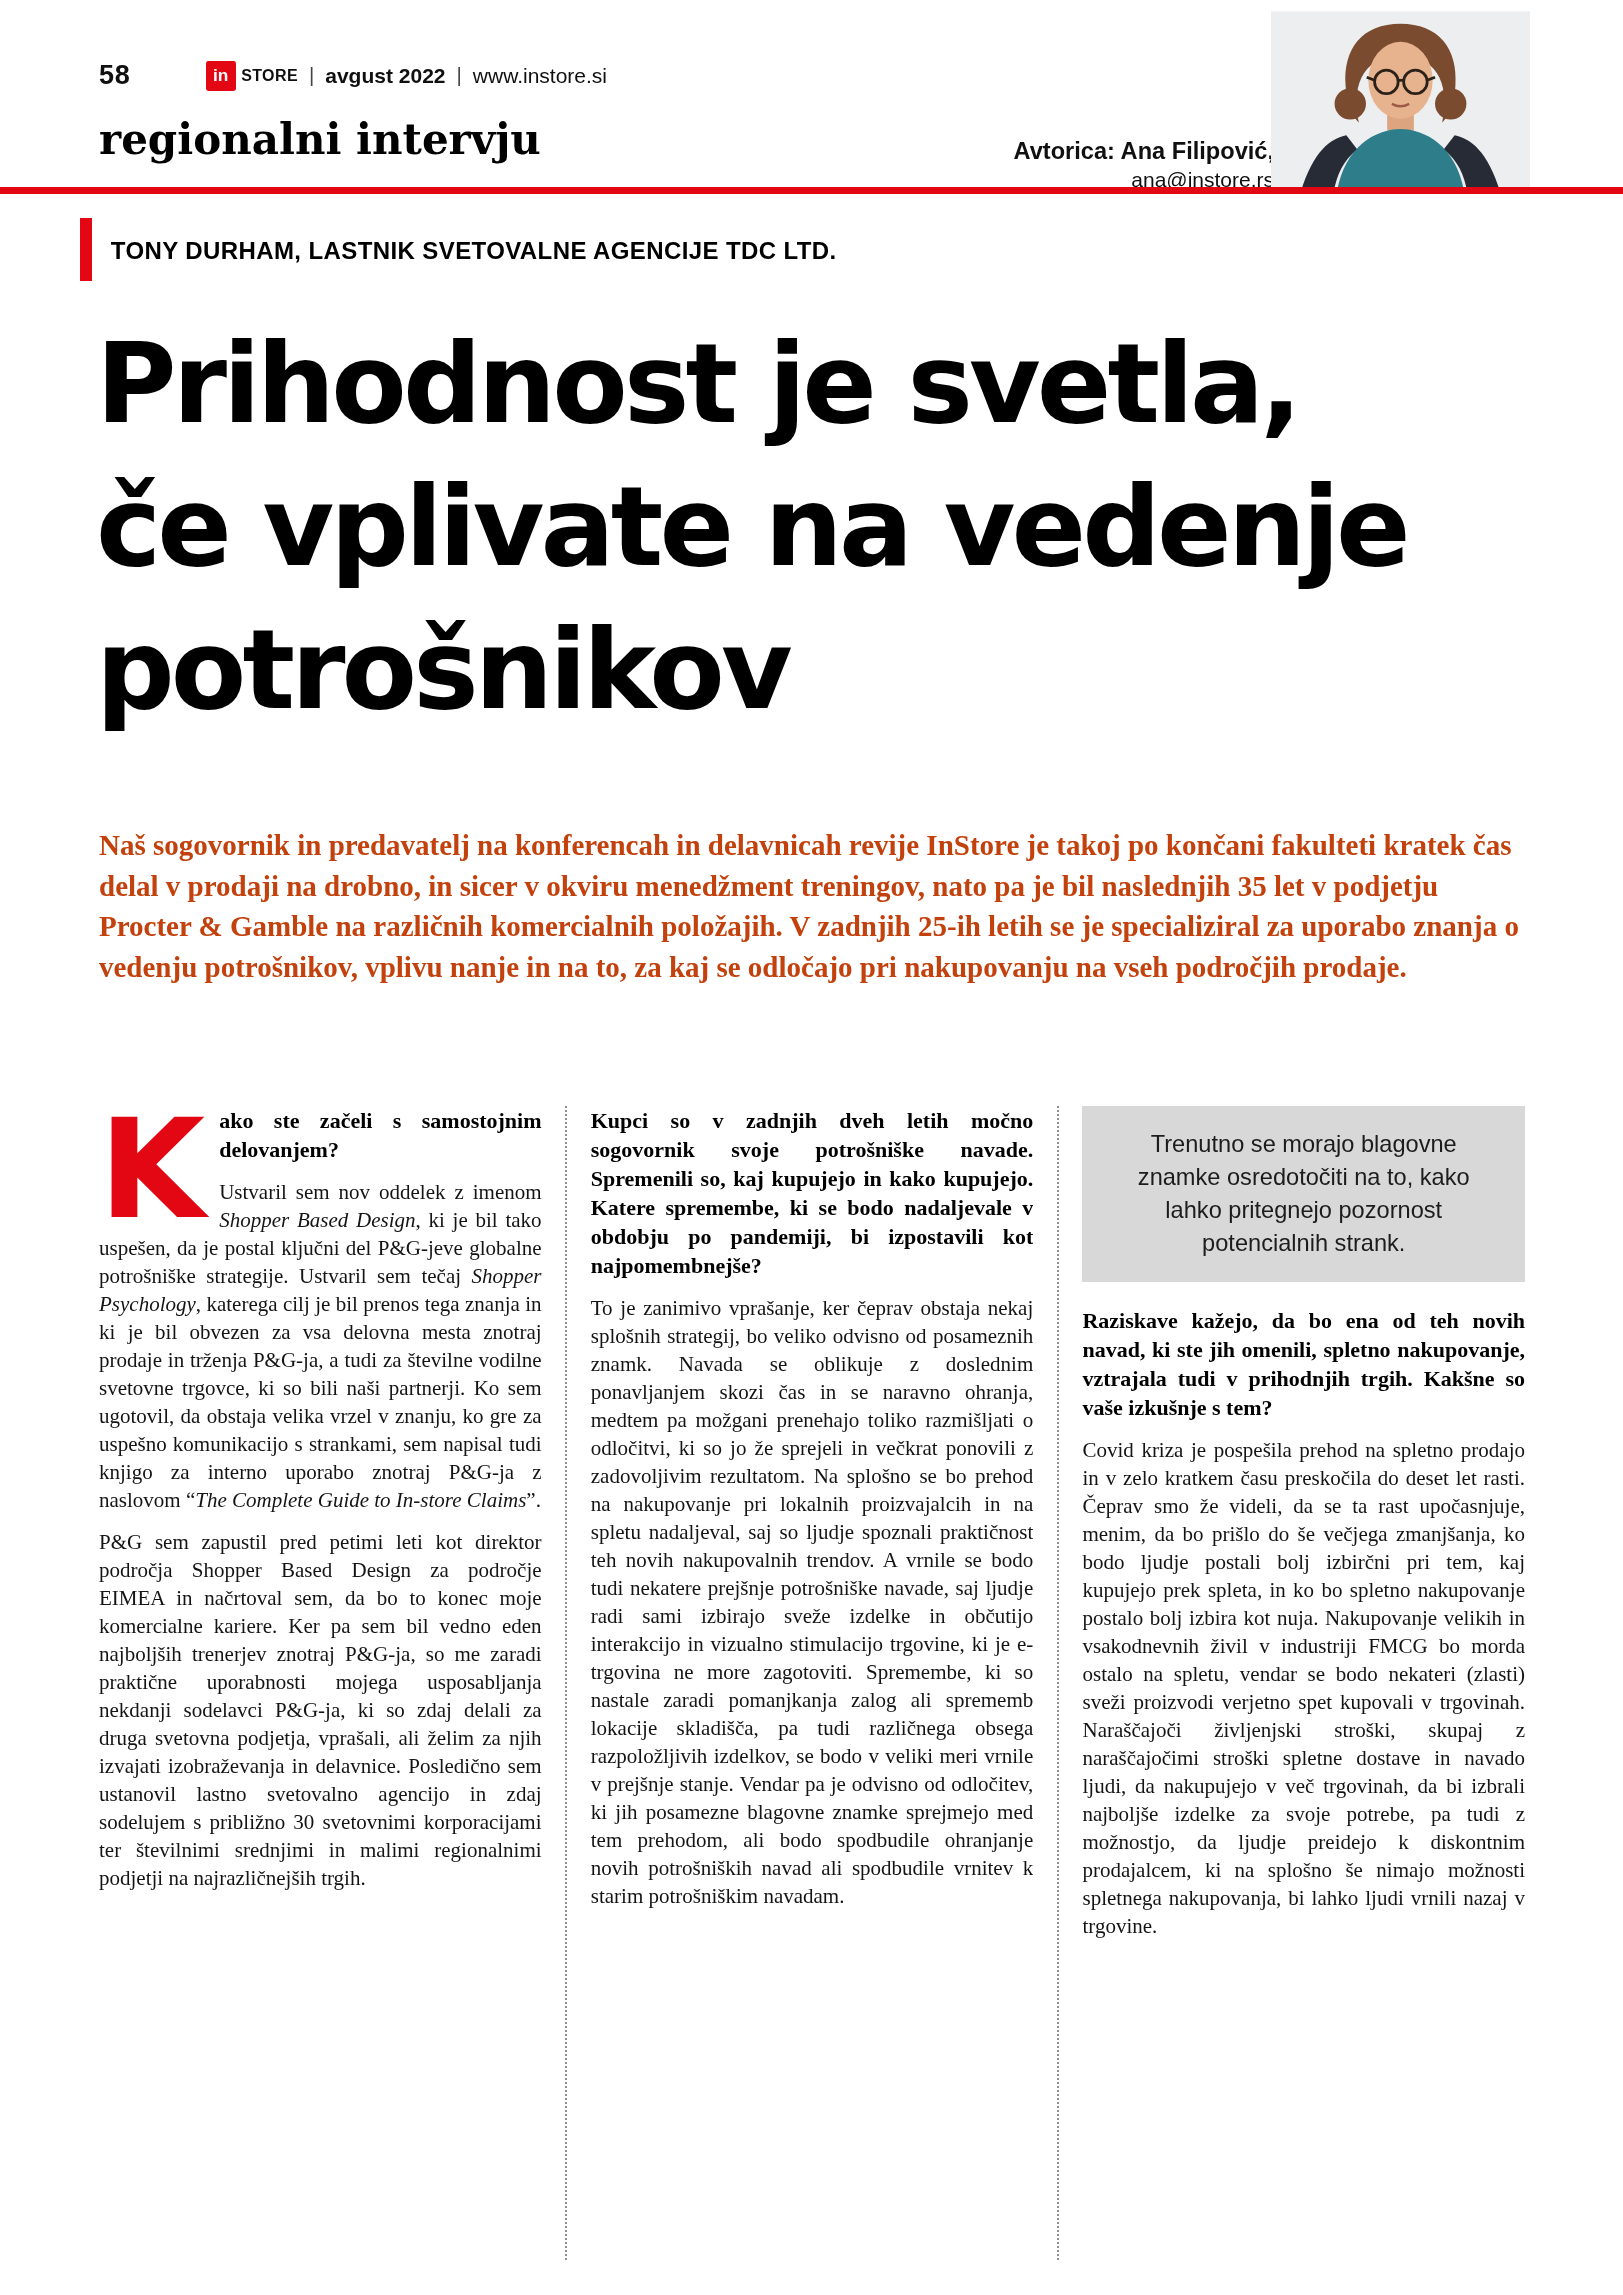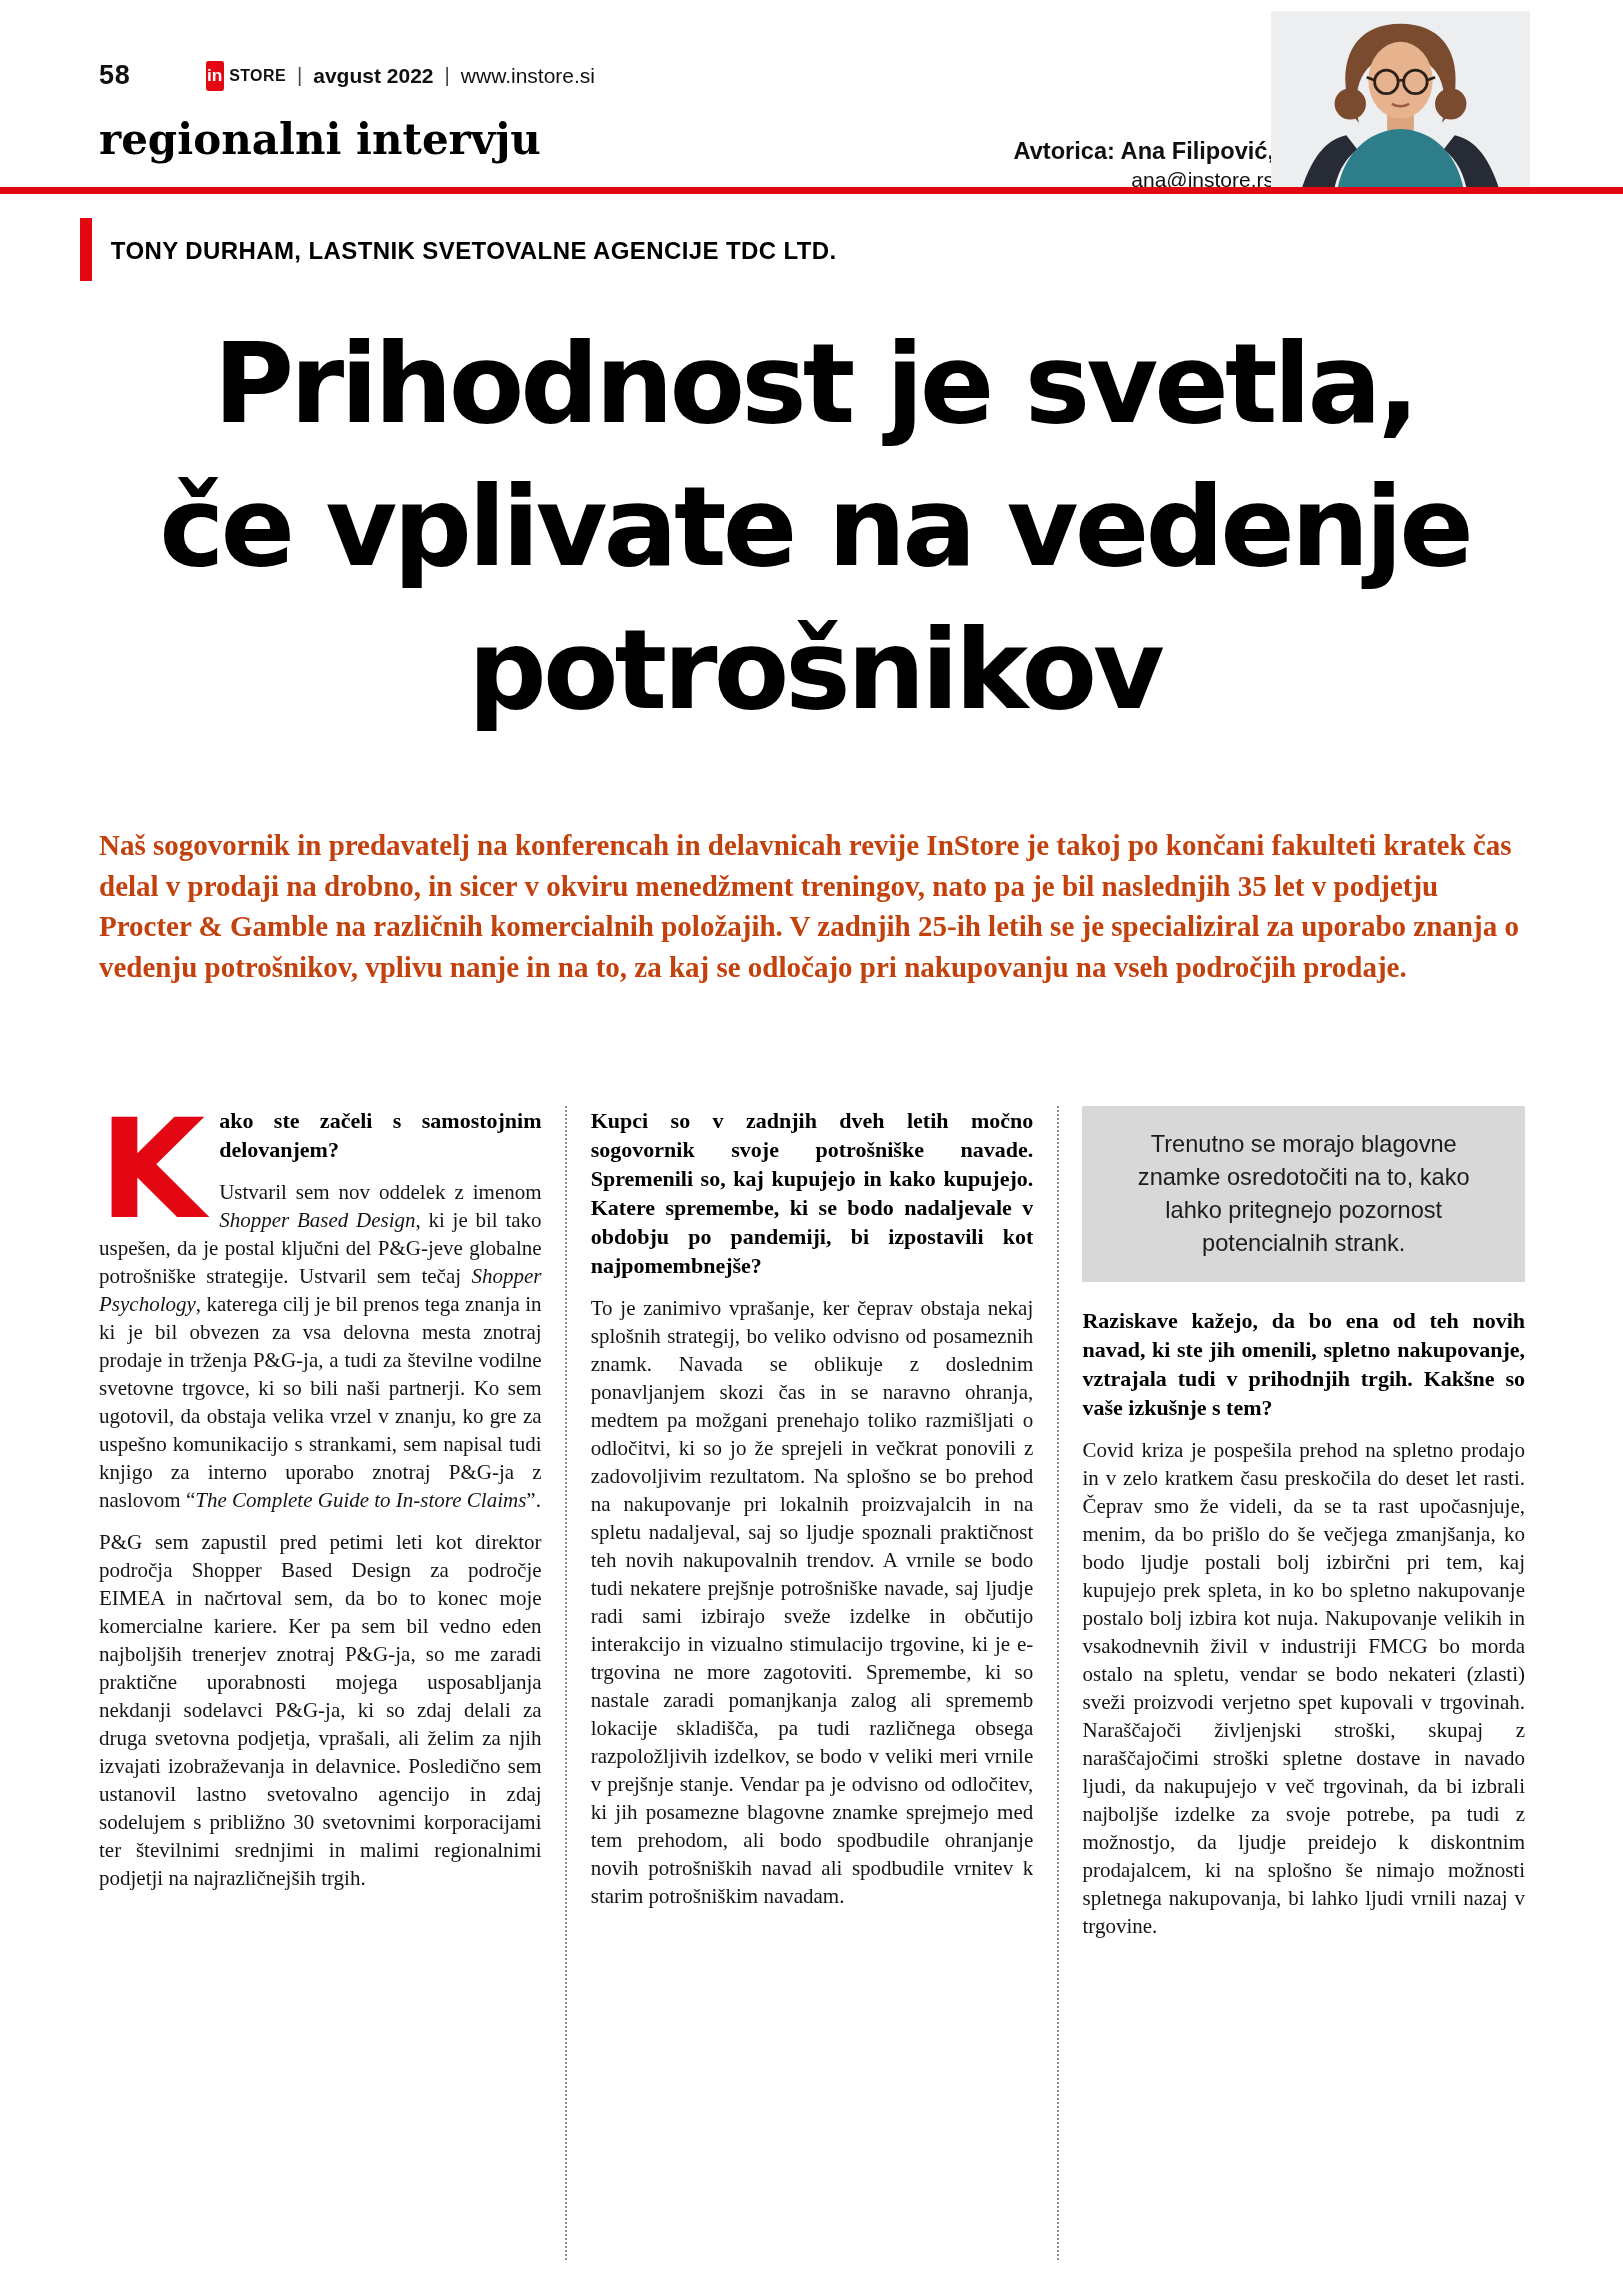--- a/index.html
+++ b/index.html
@@ -6,21 +6,21 @@
   html,body { background:#ffffff; }
   .page {
     position:relative; width:1623px; height:2295px; background:#fff;
     color:#101010; font-family:"Liberation Serif", serif; overflow:hidden;
   }
 
   
   .metaline { position:absolute; top:60px; left:99px; display:flex; align-items:center; font-family:"Liberation Sans", sans-serif; }
   .page-num { font-size:27px; font-weight:700; letter-spacing:0.8px; }
   .logo { display:flex; align-items:center; margin-left:75px; }
-  .logo-box { width:18px; height:30px; background:#e30613; color:#fff; font-weight:700; font-size:17.3px; display:flex; align-items:center; justify-content:center; border-radius:2.4px; }
+  .logo-box { width:30px; height:30px; background:#e30613; color:#fff; font-weight:700; font-size:17.3px; display:flex; align-items:center; justify-content:center; border-radius:2.4px; }
   .logo-store { font-size:16px; font-weight:700; margin-left:5.5px; letter-spacing:0.4px; }
   .sep { margin:0 11px; color:#444; font-size:20.4px; font-weight:300; }
   .issue { font-size:21px; font-weight:700; }
   .website { font-size:21px; font-weight:400; }
 
   .section-title { position:absolute; top:115px; left:99px; font-family:"DejaVu Serif", serif; font-weight:700; font-size:42px; color:#000; }
 
   
   .author-credit { position:absolute; top:138px; right:349px; text-align:right; font-family:Liberation Sans, sans-serif; }
   .author-name { font-size:23.6px; font-weight:700; }
@@ -29,21 +29,21 @@
   .author-photo svg { width:100%; height:100%; display:block; }
 
   
   .red-rule { position:absolute; top:187px; left:0; width:1623px; height:7px; background:#e30613; }
   .kicker-wrap { position:absolute; top:218px; left:74px; display:flex;padding-left:6px; }
   .kicker-bar { width:11.8px; height:63px; background:#e30613; flex:none; }
   .kicker-text { margin-left:19px; padding-top:19px; font-family:"Liberation Sans", sans-serif; font-weight:700; font-size:24px; letter-spacing:0.4px; color:#000; }
 
   
   .headline { position:absolute; top:313px; left:96px; width:1437px; font-family:"DejaVu Sans", sans-serif; font-weight:700; font-size:110px; line-height:1.3; letter-spacing:-3.9px; color:#000; }
-  .headline span { display:block;text-align:center; }
+  .headline span { display:block; }
   .lead { position:absolute; top:825px; left:99px; width:1426px; font-family:"Liberation Serif", serif; font-weight:700; font-size:29px; line-height:1.4; color:#c2410c; }
 
   
   .columns { position:absolute; top:1106px; left:99px; width:1426px; height:1154px; display:flex; }
   .col { flex:1 1 0; overflow:hidden; }
   .col + .col { border-left:2.4px dotted #8f8f8f; margin-left:23.6px; padding-left:23.6px; }
 
   .question { font-size:22px; line-height:29px; font-weight:700; text-align:justify; margin-top:27px; color:#000; hyphens:auto; }
   .question.first { margin-top:0; }
   .body { font-size:21px; line-height:28px; text-align:justify; margin-top:14px; color:#141414; hyphens:auto; }

